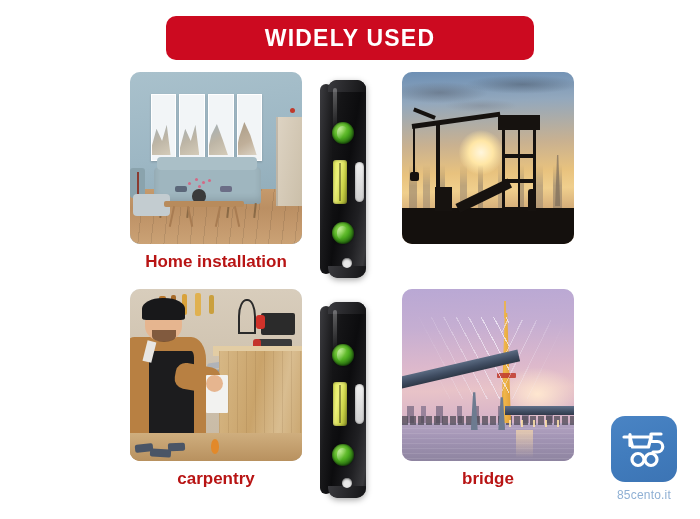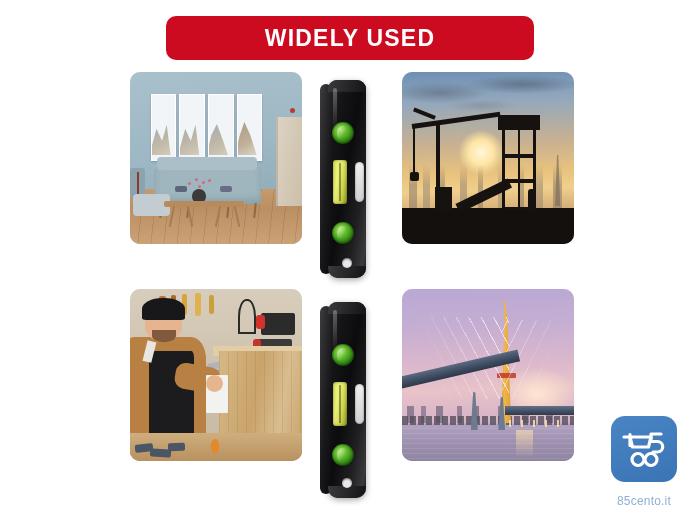--- a/index.html
+++ b/index.html
@@ -328,21 +328,21 @@
   .lv-cap-b{ bottom:0; border-radius:0 0 10px 10px; }
 
   
   .logo-wrap{ position:absolute; left:604px; top:416px; width:80px; }
   .logo-sq{
     width:66px; height:66px; margin:0 auto; border-radius:14px;
     background:linear-gradient(160deg,#4a84c4 0%,#417cbd 50%,#3c74b4 100%);
     display:flex; align-items:center; justify-content:center;
   }
   .logo-text{
-    margin-top:12px; text-align:center; color:#8fb0d4; font-size:12px;
+    margin-top:6px; text-align:center; color:#8fb0d4; font-size:12px;
     letter-spacing:.2px; font-family:"Liberation Sans", sans-serif;
   }
 </style>
 </head>
 <body>
 
 <div class="banner">
   <span class="banner-text">WIDELY USED</span>
 </div>
 
@@ -379,20 +379,21 @@
     </div>
     <div class="lr-vase"></div>
     <div class="lr-table"></div>
     <div class="lr-tlegs">
       <i style="left:4%;transform:rotate(12deg)"></i>
       <i style="left:30%;transform:rotate(-12deg)"></i>
       <i style="left:68%;transform:rotate(12deg)"></i>
       <i style="left:95%;transform:rotate(-12deg)"></i>
     </div>
   </div>
+  <div class="caption">Home installation</div>
 </div>
 
 <div class="panel panel-tr">
   <div class="photo">
     <div class="cs-sky"></div>
     <div class="cs-clouds"></div>
     <div class="cs-sun"></div>
     <div class="cs-skyline"></div>
     <div class="cs-tower"></div>
     <div class="cs-ground"></div>
@@ -442,20 +443,21 @@
     <div class="cp-white"></div>
     <div class="cp-hand"></div>
     <div class="cp-bench"></div>
     <div class="cp-tools-b">
       <i></i>
         <i></i>
         <i></i>
     </div>
     <div class="cp-orange"></div>
   </div>
+  <div class="caption">carpentry</div>
 </div>
 
 <div class="panel panel-br">
   <div class="photo">
     <div class="br-sky"></div>
     <div class="br-glow"></div>
     <div class="br-water"></div>
     <div class="br-city"></div>
     <div class="br-trees"></div>
     <div class="br-pylon-top"></div>
@@ -463,20 +465,21 @@
     <div class="br-pylon-band"></div>
     <div class="br-cables"></div>
     <div class="br-cables2"></div>
     <div class="br-pier p1"></div>
     <div class="br-pier p2"></div>
     <div class="br-deck"></div>
     <div class="br-deck2"></div>
     <div class="br-lights"></div>
     <div class="br-refl"></div>
   </div>
+  <div class="caption">bridge</div>
 </div>
 
 <div class="level level-top">
   <div class="lv-body"></div>
   <div class="lv-edge"></div>
   <div class="lv-cap lv-cap-t"></div>
   <div class="lv-cap lv-cap-b"></div>
   <div class="lv-hl"></div>
   <div class="lv-vial-r lv-v1"></div>
   <div class="lv-vial-b"></div>

